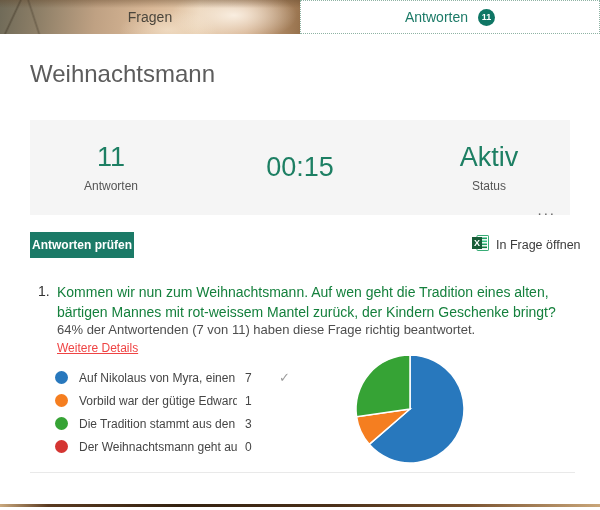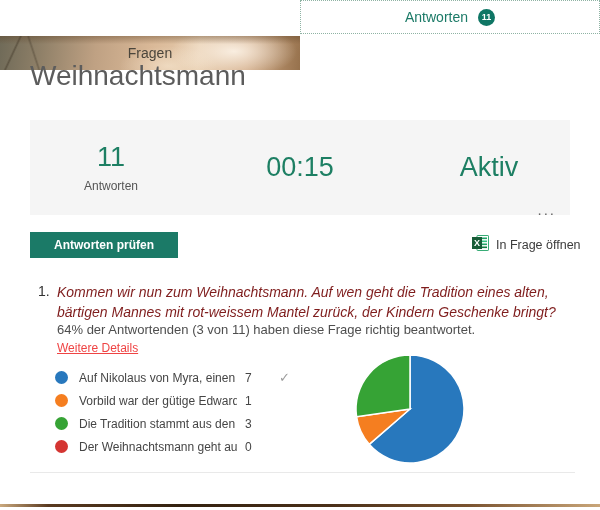--- a/index.html
+++ b/index.html
@@ -8,59 +8,59 @@
 
   
   .tab{cursor:pointer;}
   .tab-fragen{position:absolute;left:0;top:0;width:300px;height:34px;
     display:flex;align-items:center;justify-content:center;
     font-size:14px;color:#4b463c;
     background:
       linear-gradient(180deg, rgba(94,66,38,0.40) 0%, rgba(94,66,38,0) 24%),
       radial-gradient(ellipse 90px 38px at 78% 45%, rgba(255,248,238,0.85), rgba(255,248,238,0) 70%),
       radial-gradient(ellipse 70px 28px at 56% 88%, rgba(245,228,205,0.7), rgba(245,228,205,0) 70%),
-      linear-gradient(97deg,#6f6a58 0%,#8f8068 14%,#bfa183 32%,#d9b897 50%,#e6cbac 66%,#d2ab87 82%,#96714c 100%); margin-top: 36px;}
+      linear-gradient(97deg,#6f6a58 0%,#8f8068 14%,#bfa183 32%,#d9b897 50%,#e6cbac 66%,#d2ab87 82%,#96714c 100%);}
   .tab-fragen::before{content:"";position:absolute;inset:0;pointer-events:none;
     background:
       linear-gradient(115deg, transparent 6%, rgba(60,50,35,0.45) 6.6%, transparent 7.2%),
       linear-gradient(72deg, transparent 12%, rgba(60,50,35,0.35) 12.6%, transparent 13.2%);}
   .tab-fragen span{position:relative;}
   .tab-antworten{position:absolute;left:300px;top:0;width:300px;height:34px;box-sizing:border-box;
     background:#fff;border:1px dotted #8fb3a4;
     display:flex;align-items:center;justify-content:center;gap:10px;
     font-size:14px;color:#1b7a67;}
   .badge{width:17px;height:17px;border-radius:50%;background:#0f7665;color:#fff;
     font-size:9px;font-weight:bold;display:flex;align-items:center;justify-content:center;}
 
   
-  .title{position:absolute;left:30px;top:60px;margin:0;font-size:28px;font-weight:300;color:#5c5c5c;}
+  .title{position:absolute;left:30px;top:60px;margin:0;font-size:24px;font-weight:300;color:#5c5c5c;}
 
   
   .stats-card{position:absolute;left:30px;top:120px;width:540px;height:95px;background:#f5f5f5;}
   .stats-row{display:flex;height:100%;align-items:center;}
   .stat{text-align:center;}
   .stat:nth-child(1){width:30%;}
   .stat:nth-child(2){width:40%;}
   .stat:nth-child(3){width:30%;}
   .stat-value{font-size:27px;color:#1d7f63;}
   .stat-label{font-size:12px;color:#555;margin-top:6px;}
   .more-dots{position:absolute;right:14px;bottom:-2px;color:#666;font-size:15px;
     letter-spacing:2px;cursor:pointer;line-height:1;}
 
   
   .actions-row{position:absolute;left:30px;top:232px;display:flex;gap:7px;}
   .btn{height:26px;background:#1b7a67;color:#fff;border:none;font-size:12px;font-weight:bold;
-    padding:0 24px;font-family:inherit;cursor:pointer;}
+    padding:0 2px;font-family:inherit;cursor:pointer;}
   .excel-link{position:absolute;top:235px;left:472px;display:flex;align-items:center;gap:7px;
     font-size:12.5px;color:#3b3b3b;cursor:pointer;}
 
   
   .q-row{position:absolute;left:38px;top:283px;width:532px;display:flex;}
   .q-num{width:19px;font-size:14px;color:#323232;flex:none;}
-  .q-text{width:513px;font-size:14px;color:#7f1d1d;line-height:1.42;font-style:italic;}
+  .q-text{width:513px;font-size:14px;color:#15803d;line-height:1.42;}
   .q-stat{position:absolute;left:57px;top:322px;font-size:13px;color:#4e4e4e;}
   .q-details{position:absolute;left:57px;top:341px;font-size:12px;color:#ef4444;
     text-decoration:underline;cursor:pointer;}
 
   
   .legend{position:absolute;left:55px;top:366px;}
   .legend-row{display:flex;align-items:center;height:23px;}
   .dot{width:13px;height:13px;border-radius:50%;margin-right:11px;flex:none;}
   .legend-label{width:158px;font-size:12px;color:#454545;white-space:nowrap;overflow:hidden;}
   .legend-count{width:22px;font-size:12px;color:#454545;margin-left:8px;}
@@ -93,20 +93,21 @@
     <div class="stats-row">
         <div class="stat">
           <div class="stat-value">11</div>
           <div class="stat-label">Antworten</div>
         </div>
         <div class="stat">
           <div class="stat-value">00:15</div>
         </div>
         <div class="stat">
           <div class="stat-value">Aktiv</div>
+          <div class="stat-label">Status</div>
         </div>
       </div>
     <div class="more-dots">...</div>
   </div>
 
   <div class="actions-row">
     <button class="btn">Antworten prüfen</button>
   </div>
 
   <div class="excel-link">
@@ -121,21 +122,21 @@
         <text x="5" y="11.2" font-size="9" font-weight="bold" fill="#fff" text-anchor="middle" font-family="Liberation Sans, sans-serif">X</text>
       </svg>
     </span>
     <span>In Frage öffnen</span>
   </div>
 
   <div class="q-row">
     <span class="q-num">1.</span>
     <div class="q-text">Kommen wir nun zum Weihnachtsmann. Auf wen geht die Tradition eines alten, bärtigen Mannes mit rot-weissem Mantel zurück, der Kindern Geschenke bringt?</div>
   </div>
-  <div class="q-stat">64% der Antwortenden (3 von 11) haben diese Frage richtig beantwortet.</div>
+  <div class="q-stat">64% der Antwortenden (7 von 11) haben diese Frage richtig beantwortet.</div>
   <a class="q-details">Weitere Details</a>
 
   <div class="legend">
       <div class="legend-row">
         <span class="dot" style="background: rgb(40, 120, 189);"></span>
         <span class="legend-label">Auf Nikolaus von Myra, einen ...</span>
         <span class="legend-count">7</span>
         <span class="legend-check">✓</span>
       </div>
       <div class="legend-row">

